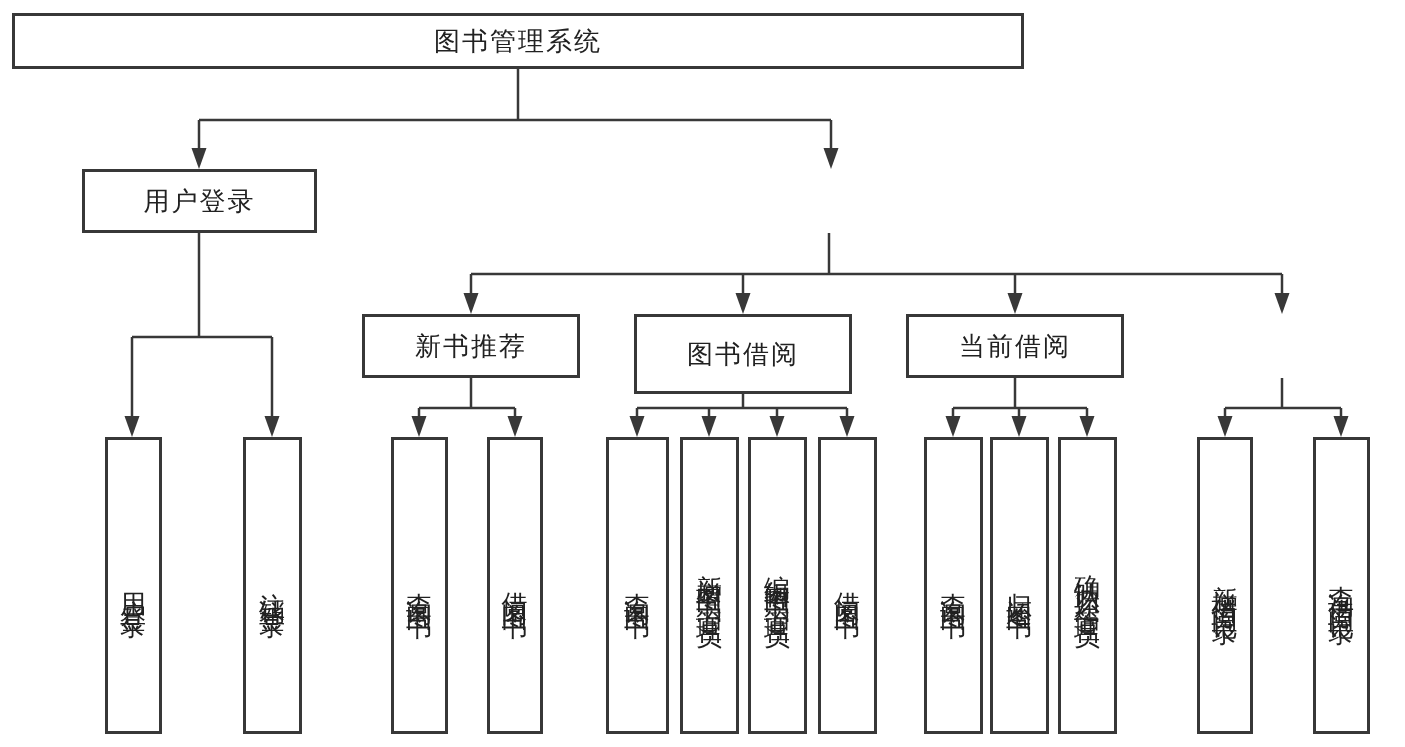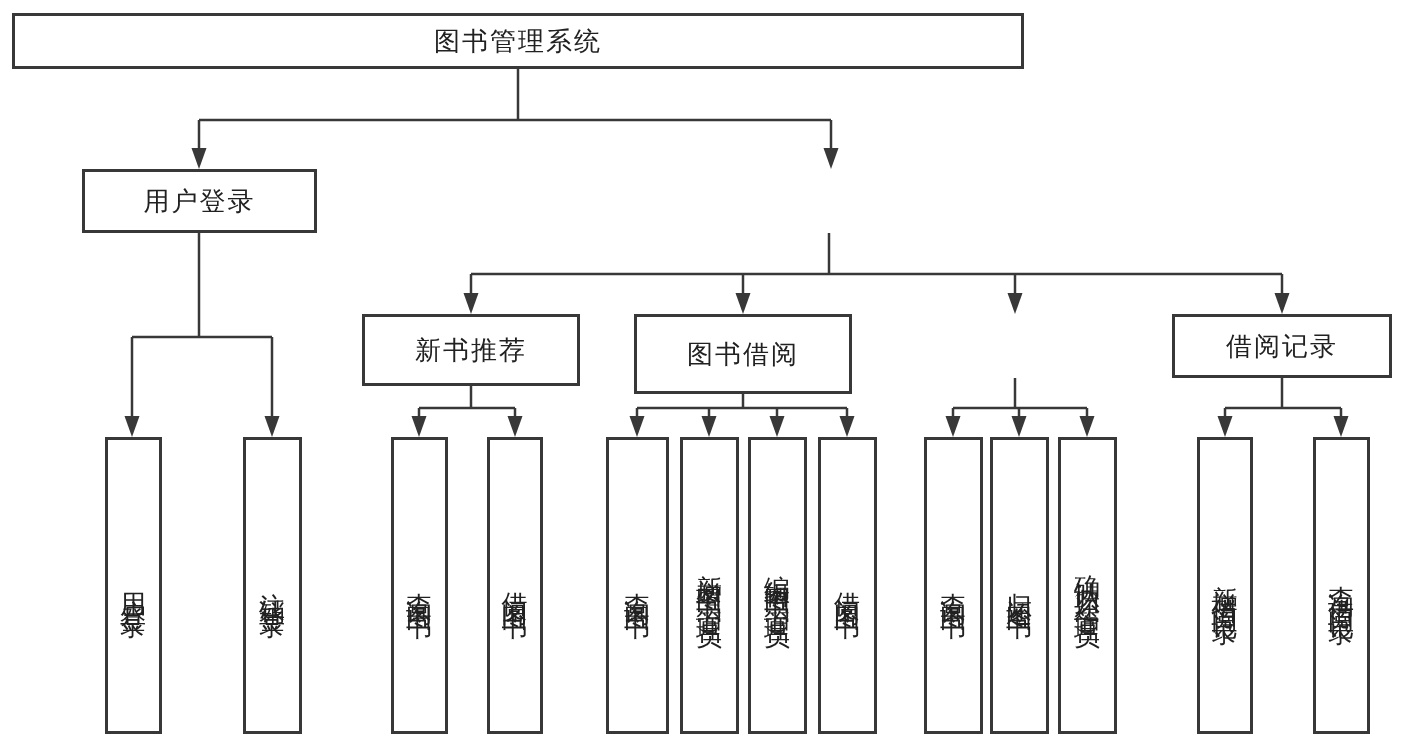--- a/index.html
+++ b/index.html
@@ -120,28 +120,28 @@
   </svg>
 
   <div class="box" style="left:12px;top:13px;width:1012px;height:56px">
     <span>图书管理系统</span>
   </div>
 
   <div class="box" style="left:82px;top:169px;width:235px;height:64px">
     <span>用户登录</span>
   </div>
 
-  <div class="box" style="left:362px;top:314px;width:218px;height:72px">
+  <div class="box" style="left:362px;top:314px;width:218px;height:64px">
     <span>新书推荐</span>
   </div>
   <div class="box" style="left:634px;top:314px;width:218px;height:80px">
     <span>图书借阅</span>
   </div>
-  <div class="box" style="left:1172px;top:314px;width:220px;height:64px">
-    <span>借阅记录</span>
+  <div class="box" style="left:906px;top:314px;width:218px;height:64px">
+    <span>当前借阅</span>
   </div>
 
   <div class="box leaf" style="left:105px;width:57px">
     <span class="vtext">用户登录</span>
   </div>
   <div class="box leaf" style="left:243px;width:59px">
     <span class="vtext">注销登录</span>
   </div>
 
   <div class="box leaf" style="left:391px;width:57px">

